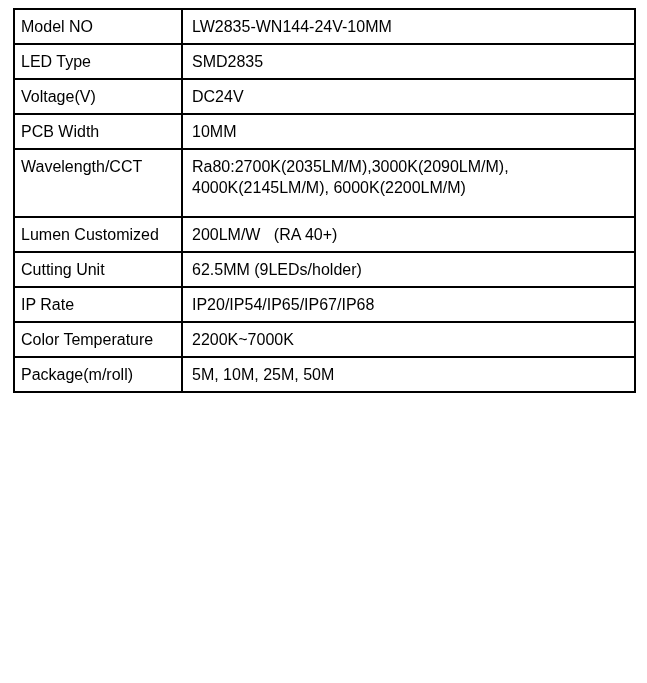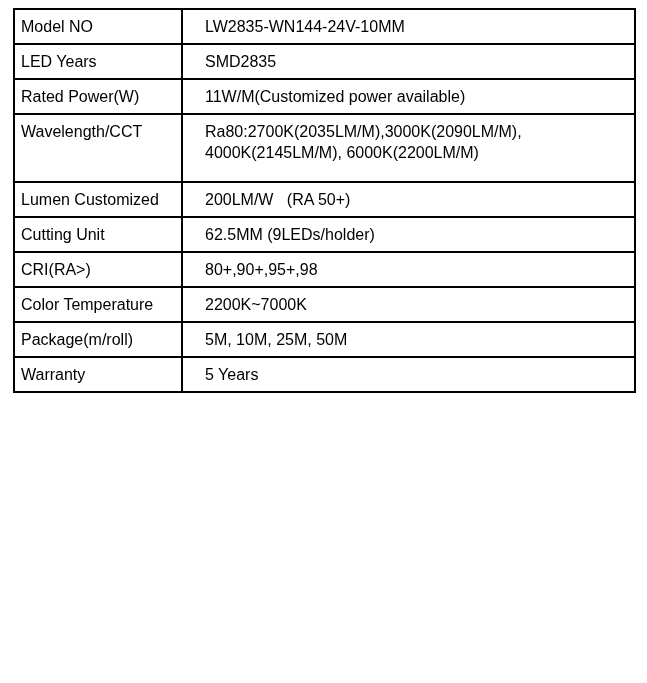--- a/index.html
+++ b/index.html
@@ -28,86 +28,86 @@
   .spec-table td {
     border: 2px solid #000000;
     vertical-align: top;
     line-height: 21px;
     white-space: pre-wrap;
     overflow: hidden;
   }
   col.c1 { width: 168px; }
   col.c2 { width: 453px; }
   .label-cell { padding: 6px 4px 6px 6px; margin-left: 44px; }
-  .value-cell { padding: 6px 6px 6px 22px; }
+  .value-cell { padding: 6px 6px 6px 9px; }
   .value-cell.multiline { padding-bottom: 18px; }
 </style>
 </head>
 <body>
 
 <div class="page">
   <table class="spec-table">
     <colgroup>
       <col class="c1">
       <col class="c2">
     </colgroup>
     <tbody id="spec-body">
   <tr>
     <td class="label-cell">Model NO</td>
     <td class="value-cell">LW2835-WN144-24V-10MM</td>
   </tr>
 
   <tr>
-    <td class="label-cell">LED Years</td>
+    <td class="label-cell">LED Type</td>
     <td class="value-cell">SMD2835</td>
   </tr>
 
-
+  <tr>
+    <td class="label-cell">Voltage(V)</td>
+    <td class="value-cell">DC24V</td>
+  </tr>
 
 
   <tr>
-    <td class="label-cell">Rated Power(W)</td>
-    <td class="value-cell">11W/M(Customized power available)</td>
+    <td class="label-cell">PCB Width</td>
+    <td class="value-cell">10MM</td>
   </tr>
+
 
   <tr>
     <td class="label-cell">Wavelength/CCT</td>
     <td class="value-cell multiline">Ra80:2700K(2035LM/M),3000K(2090LM/M),
 4000K(2145LM/M), 6000K(2200LM/M)</td>
   </tr>
 
   <tr>
     <td class="label-cell">Lumen Customized</td>
-    <td class="value-cell">200LM/W   (RA 50+)</td>
+    <td class="value-cell">200LM/W   (RA 40+)</td>
   </tr>
 
   <tr>
     <td class="label-cell">Cutting Unit</td>
     <td class="value-cell">62.5MM (9LEDs/holder)</td>
   </tr>
 
+  <tr>
+    <td class="label-cell">IP Rate</td>
+    <td class="value-cell">IP20/IP54/IP65/IP67/IP68</td>
+  </tr>
 
 
 
 
-  <tr>
-    <td class="label-cell">CRI(RA&gt;)</td>
-    <td class="value-cell">80+,90+,95+,98</td>
-  </tr>
 
   <tr>
     <td class="label-cell">Color Temperature</td>
     <td class="value-cell">2200K~7000K</td>
   </tr>
 
   <tr>
     <td class="label-cell">Package(m/roll)</td>
     <td class="value-cell">5M, 10M, 25M, 50M</td>
   </tr>
 
 
-  <tr>
-    <td class="label-cell">Warranty</td>
-    <td class="value-cell">5 Years</td>
-  </tr>
 </tbody>
   </table>
 </div>
 
 </body></html>

